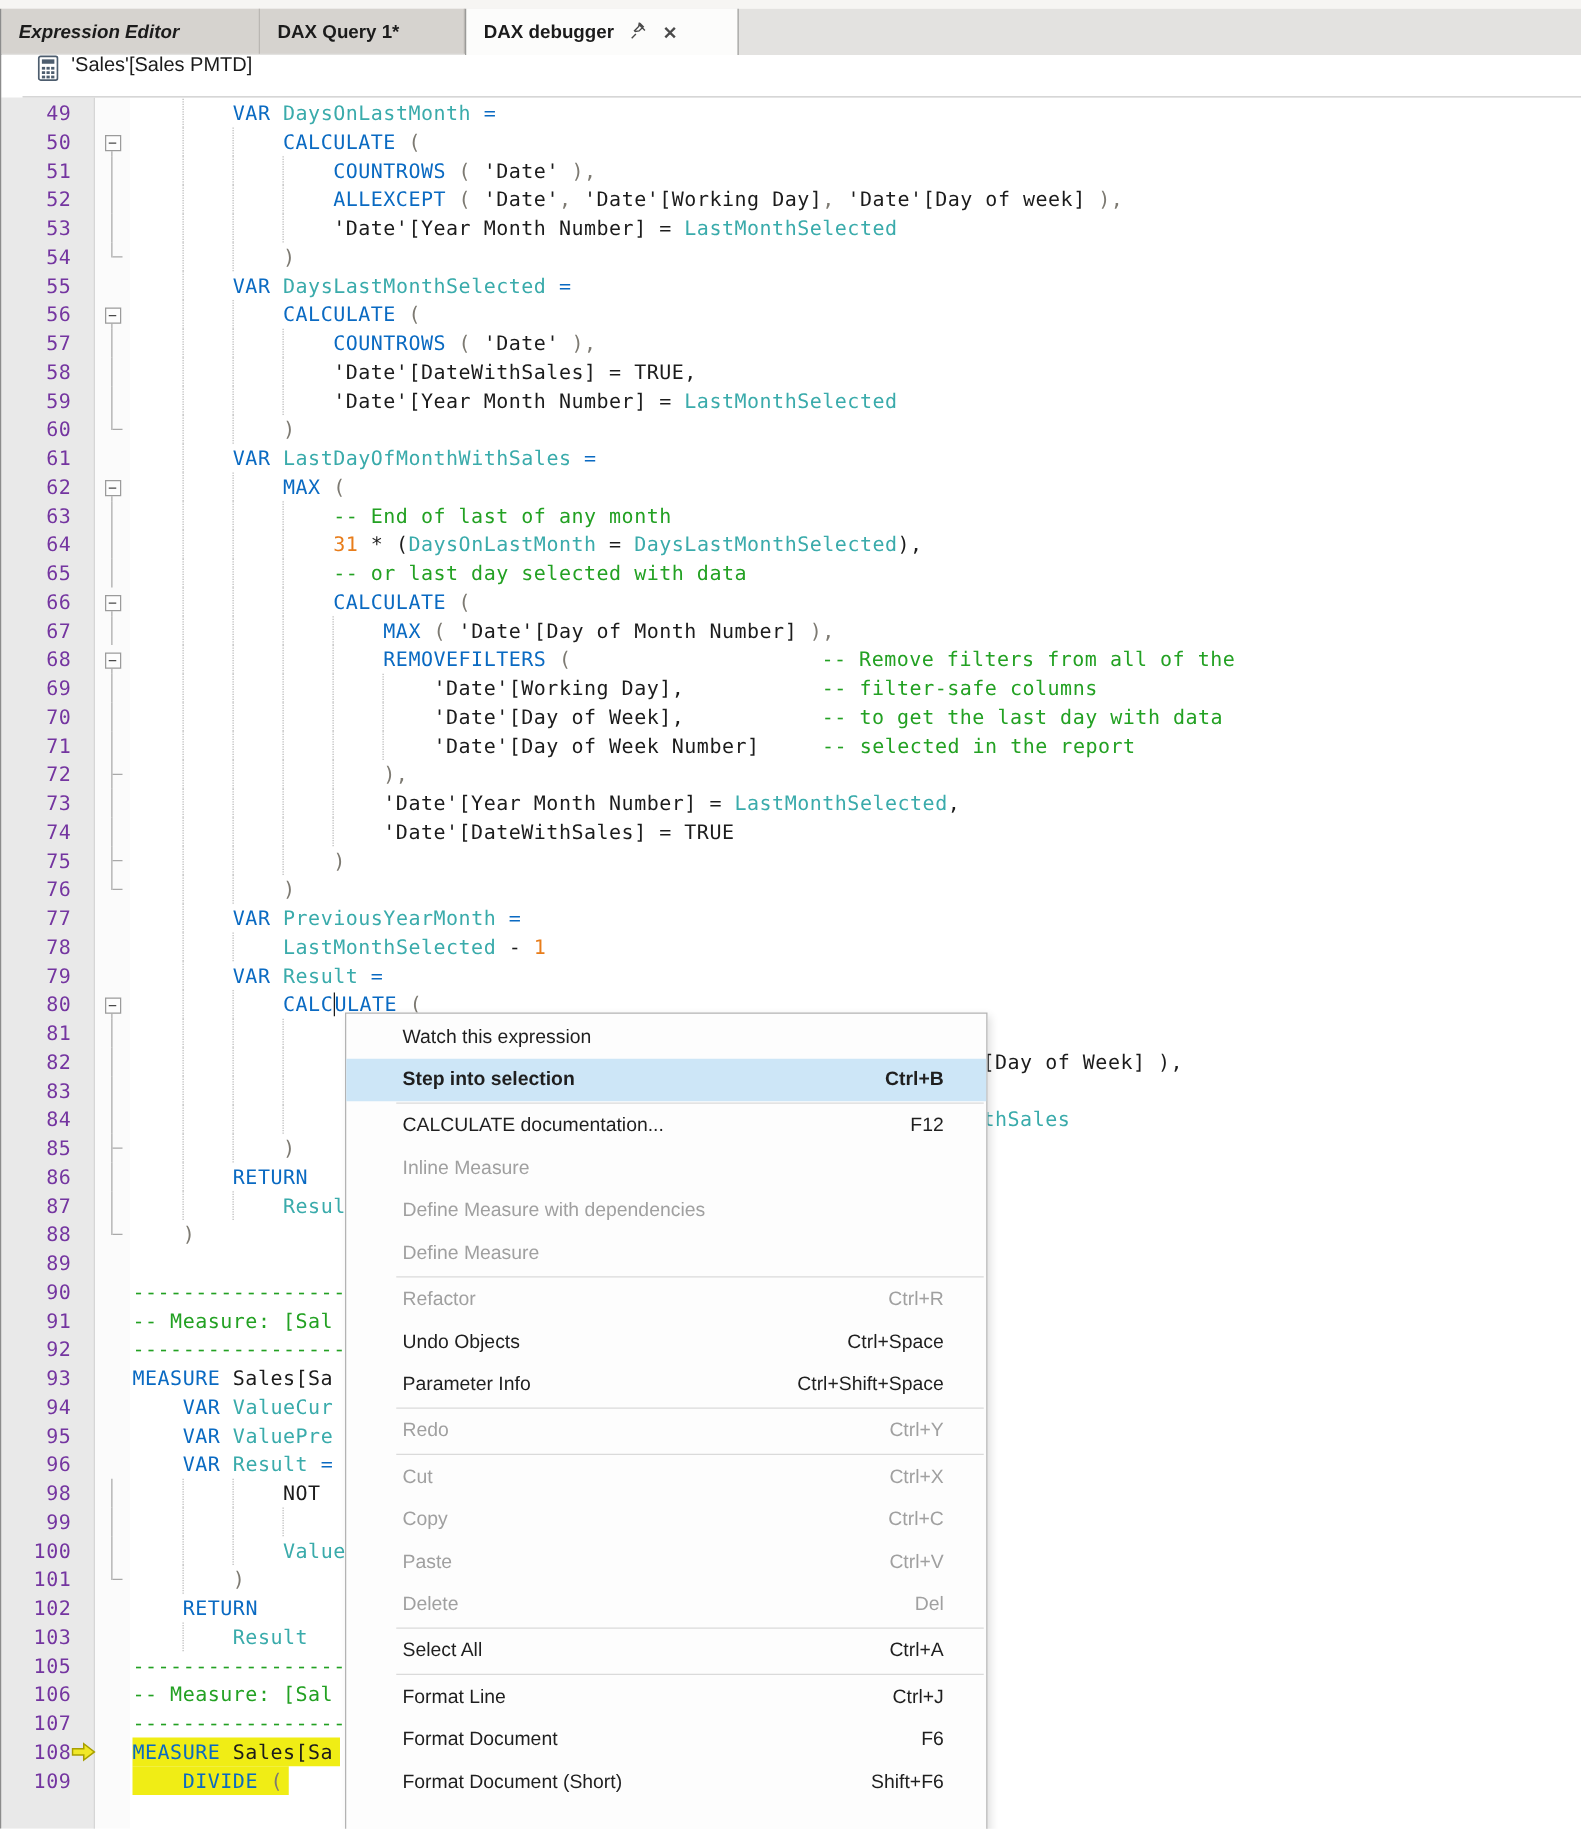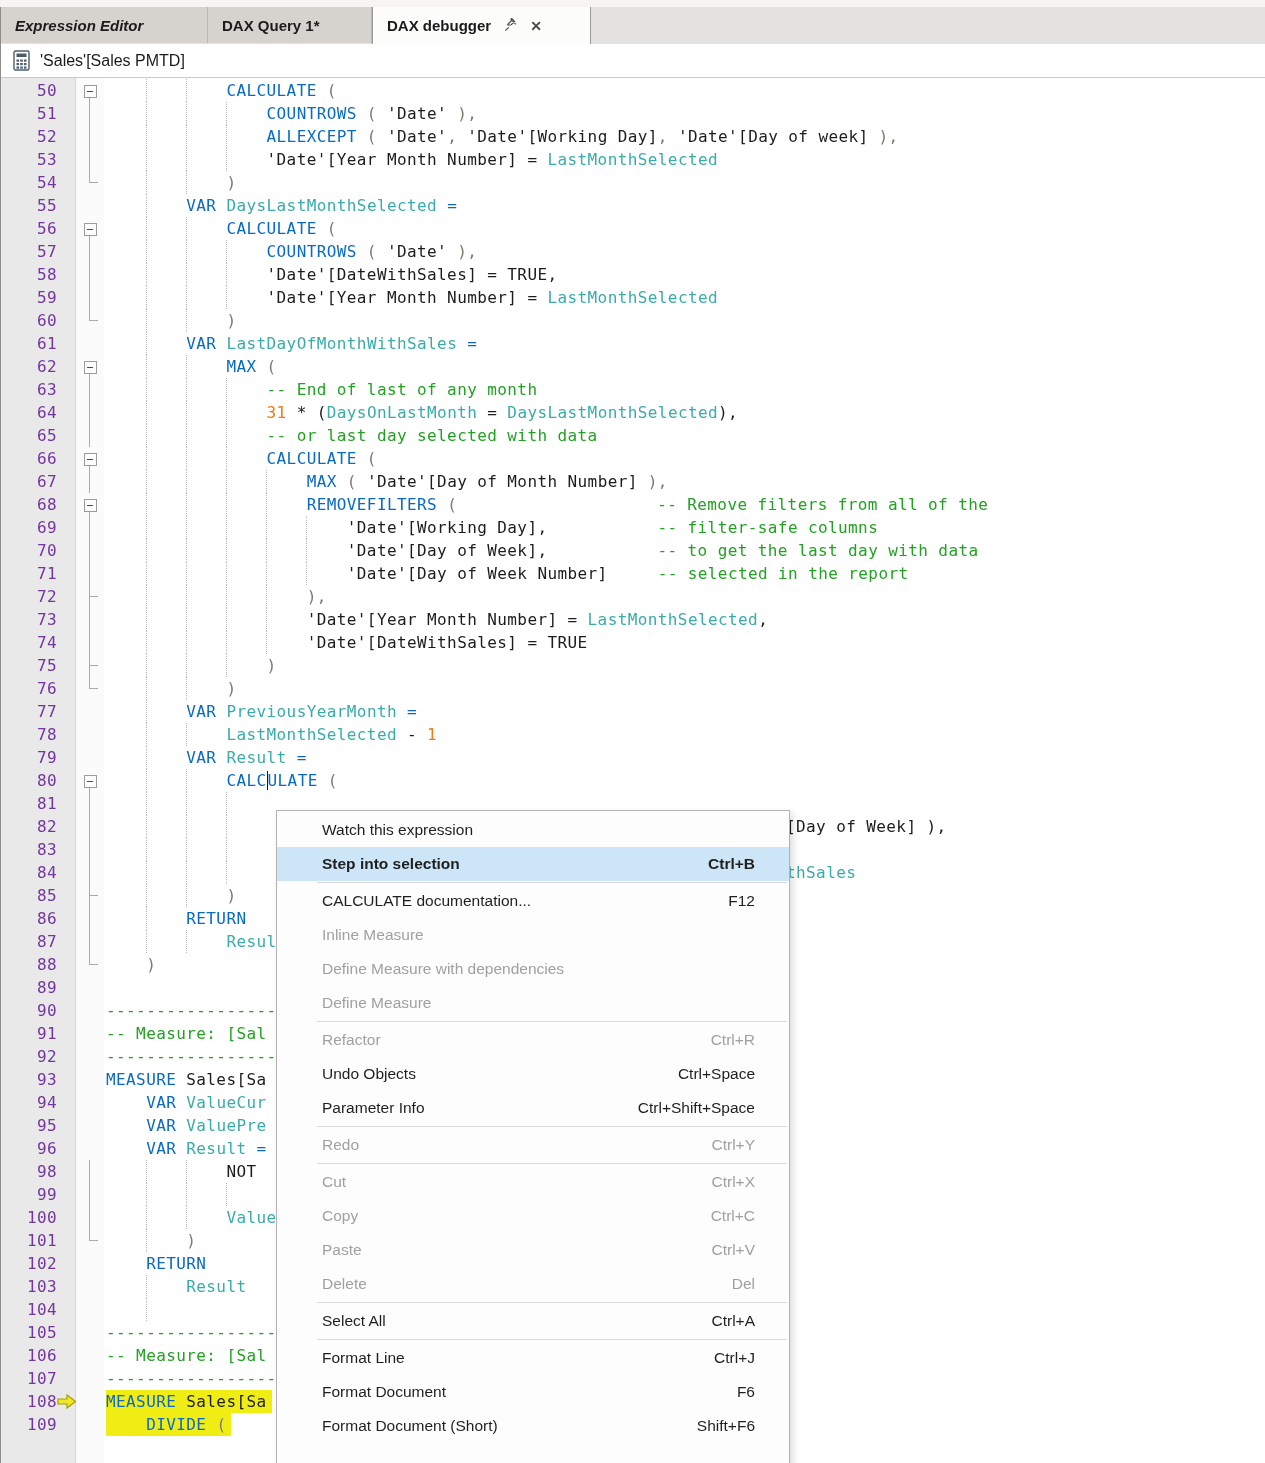--- a/index.html
+++ b/index.html
@@ -7,22 +7,22 @@
        font-family:"Liberation Sans",sans-serif;}
   .topstrip{position:absolute;left:0;top:0;width:100%;height:7px;background:#f6f5f3;}
   .leftedge{position:absolute;left:0;top:7px;bottom:0;width:1px;background:#8c8c8c;z-index:8;}
   .tabbar{position:absolute;left:1px;top:7px;right:0;height:37px;background:#e3e2e0;display:flex;}
   .tabline{position:absolute;left:0;top:43px;width:100%;height:1px;background:#9a9a98;}
   .tab{box-sizing:border-box;height:36px;display:flex;align-items:center;padding:0 14px;
        font-weight:bold;font-size:15px;color:#1b1b1b;background:#d6d3cf;border-right:1px solid #bab7b3;}
   .tab.active{height:37px;background:#fcfcfb;position:relative;z-index:2;border-left:1px solid #9a9a98;
        border-right:1px solid #9a9a98;}
   .tab .ticon{margin-left:12px;display:inline-flex;align-items:center;color:#4a4a4a;font-size:14px;line-height:1;}
-  .crumb{position:absolute;left:1px;top:44px;right:0;height:33px;background:#ffffff;
-       border-bottom:1px solid #c9c9c9;display:flex;align-items:center;z-index:1;}
+  .crumb{position:absolute;left:18px;top:44px;right:0;height:33px;background:#ffffff;
+       border-bottom:1px solid #c9c9c9;display:flex;align-items:flex-start;z-index:1;}
   .crumb .cicon{margin:0 10px 0 12px;display:inline-flex;}
   .crumb .ctext{font-size:16px;color:#1b1b1b;}
   .editor{position:absolute;left:1px;top:78px;right:0;bottom:0;background:#fff;}
   .gutterbg{position:absolute;left:0;top:0;bottom:0;width:74px;background:#e9e9e9;border-right:1px solid #d6d6d6;}
   .foldbg{position:absolute;left:75px;top:0;bottom:0;width:28px;background:#fbfbfb;}
   .lines{position:absolute;left:0;top:1px;right:0;}
   .row{position:relative;height:23px;line-height:23px;white-space:pre;padding-left:105px;
        font-family:"DejaVu Sans Mono",monospace;font-size:16px;letter-spacing:0.4px;color:var(--txt);}
   .num{position:absolute;left:0;top:0;width:56px;text-align:right;color:var(--numc);}
   .guide{position:absolute;top:0;bottom:0;width:0;border-left:1px dotted #b9b9b9;}
@@ -94,20 +94,21 @@
       </g>
     </svg>
   </span>
   <span class="ctext">'Sales'[Sales PMTD]</span>
 </div>
 
 <div class="editor">
   <div class="gutterbg"></div>
   <div class="foldbg"></div>
   <div class="lines">
+      <div class="row"><span class="num">49</span><div class="guide" style="left: 145px;"></div><span class="tok-txt">        </span><span class="tok-kw">VAR</span><span class="tok-txt"> </span><span class="tok-var">DaysOnLastMonth</span><span class="tok-txt"> </span><span class="tok-kw">=</span></div>
       <div class="row"><span class="num">50</span><div class="guide" style="left: 145px;"></div><div class="guide" style="left: 185px;"></div><div class="fold"><div class="vl below"></div><div class="fbox"></div></div><span class="tok-txt">            </span><span class="tok-kw">CALCULATE</span><span class="tok-pun"> (</span></div>
       <div class="row"><span class="num">51</span><div class="guide" style="left: 145px;"></div><div class="guide" style="left: 185px;"></div><div class="guide" style="left: 225px;"></div><div class="fold"><div class="vl full"></div></div><span class="tok-txt">                </span><span class="tok-kw">COUNTROWS</span><span class="tok-pun"> ( </span><span class="tok-txt">'Date'</span><span class="tok-pun"> ),</span></div>
       <div class="row"><span class="num">52</span><div class="guide" style="left: 145px;"></div><div class="guide" style="left: 185px;"></div><div class="guide" style="left: 225px;"></div><div class="fold"><div class="vl full"></div></div><span class="tok-txt">                </span><span class="tok-kw">ALLEXCEPT</span><span class="tok-pun"> ( </span><span class="tok-txt">'Date'</span><span class="tok-pun">, </span><span class="tok-txt">'Date'[Working Day]</span><span class="tok-pun">, </span><span class="tok-txt">'Date'[Day of week]</span><span class="tok-pun"> ),</span></div>
       <div class="row"><span class="num">53</span><div class="guide" style="left: 145px;"></div><div class="guide" style="left: 185px;"></div><div class="guide" style="left: 225px;"></div><div class="fold"><div class="vl full"></div></div><span class="tok-txt">                </span><span class="tok-txt">'Date'[Year Month Number] = </span><span class="tok-var">LastMonthSelected</span></div>
       <div class="row"><span class="num">54</span><div class="guide" style="left: 145px;"></div><div class="guide" style="left: 185px;"></div><div class="fold"><div class="vl half"></div><div class="hseg"></div></div><span class="tok-txt">            </span><span class="tok-pun">)</span></div>
       <div class="row"><span class="num">55</span><div class="guide" style="left: 145px;"></div><span class="tok-txt">        </span><span class="tok-kw">VAR</span><span class="tok-txt"> </span><span class="tok-var">DaysLastMonthSelected</span><span class="tok-txt"> </span><span class="tok-kw">=</span></div>
       <div class="row"><span class="num">56</span><div class="guide" style="left: 145px;"></div><div class="guide" style="left: 185px;"></div><div class="fold"><div class="vl below"></div><div class="fbox"></div></div><span class="tok-txt">            </span><span class="tok-kw">CALCULATE</span><span class="tok-pun"> (</span></div>
       <div class="row"><span class="num">57</span><div class="guide" style="left: 145px;"></div><div class="guide" style="left: 185px;"></div><div class="guide" style="left: 225px;"></div><div class="fold"><div class="vl full"></div></div><span class="tok-txt">                </span><span class="tok-kw">COUNTROWS</span><span class="tok-pun"> ( </span><span class="tok-txt">'Date'</span><span class="tok-pun"> ),</span></div>
       <div class="row"><span class="num">58</span><div class="guide" style="left: 145px;"></div><div class="guide" style="left: 185px;"></div><div class="guide" style="left: 225px;"></div><div class="fold"><div class="vl full"></div></div><span class="tok-txt">                </span><span class="tok-txt">'Date'[DateWithSales] = TRUE,</span></div>
       <div class="row"><span class="num">59</span><div class="guide" style="left: 145px;"></div><div class="guide" style="left: 185px;"></div><div class="guide" style="left: 225px;"></div><div class="fold"><div class="vl full"></div></div><span class="tok-txt">                </span><span class="tok-txt">'Date'[Year Month Number] = </span><span class="tok-var">LastMonthSelected</span></div>
@@ -147,21 +148,20 @@
       <div class="row"><span class="num">93</span><span class="tok-kw">MEASURE</span><span class="tok-txt"> Sales[Sa</span></div>
       <div class="row"><span class="num">94</span><span class="tok-txt">    </span><span class="tok-kw">VAR</span><span class="tok-txt"> </span><span class="tok-var">ValueCur</span></div>
       <div class="row"><span class="num">95</span><span class="tok-txt">    </span><span class="tok-kw">VAR</span><span class="tok-txt"> </span><span class="tok-var">ValuePre</span></div>
       <div class="row"><span class="num">96</span><span class="tok-txt">    </span><span class="tok-kw">VAR</span><span class="tok-txt"> </span><span class="tok-var">Result</span><span class="tok-txt"> </span><span class="tok-kw">=</span></div>
       <div class="row"><span class="num">98</span><div class="guide" style="left: 145px;"></div><div class="guide" style="left: 185px;"></div><div class="fold"><div class="vl full"></div></div><span class="tok-txt">            </span><span class="tok-txt">NOT</span></div>
       <div class="row"><span class="num">99</span><div class="guide" style="left: 145px;"></div><div class="guide" style="left: 185px;"></div><div class="guide" style="left: 225px;"></div><div class="fold"><div class="vl full"></div></div></div>
       <div class="row"><span class="num">100</span><div class="guide" style="left: 145px;"></div><div class="guide" style="left: 185px;"></div><div class="fold"><div class="vl full"></div></div><span class="tok-txt">            </span><span class="tok-var">ValueCurrent</span></div>
       <div class="row"><span class="num">101</span><div class="guide" style="left: 145px;"></div><div class="fold"><div class="vl half"></div><div class="hseg"></div></div><span class="tok-txt">        </span><span class="tok-pun">)</span></div>
       <div class="row"><span class="num">102</span><span class="tok-txt">    </span><span class="tok-kw">RETURN</span></div>
       <div class="row"><span class="num">103</span><div class="guide" style="left: 145px;"></div><span class="tok-txt">        </span><span class="tok-var">Result</span></div>
-      <div class="row"><span class="num">104</span><div class="guide" style="left: 145px;"></div></div>
       <div class="row"><span class="num">105</span><span class="tok-cmt">-----------------</span></div>
       <div class="row"><span class="num">106</span><span class="tok-cmt">-- Measure: [Sal</span></div>
       <div class="row"><span class="num">107</span><span class="tok-cmt">-----------------</span></div>
       <div class="row"><span class="num">108</span><span class="arrow"><svg width="20" height="17" viewBox="0 0 20 17">
             <path d="M1 6 h9 V2 l8.5 6.5 L10 15 v-4 H1 Z" fill="#f1e828" stroke="#a89f00" stroke-width="1.2"></path>
           </svg></span><span class="hlwrap"><span class="tok-kw">MEASURE</span><span class="tok-txt"> Sales[Sa</span></span></div>
       <div class="row"><span class="num">109</span><div class="fold"></div><span class="hlwrap"><span class="tok-txt">    </span><span class="tok-kw">DIVIDE</span><span class="tok-pun"> (</span></span></div>
     </div>
 </div>
 

